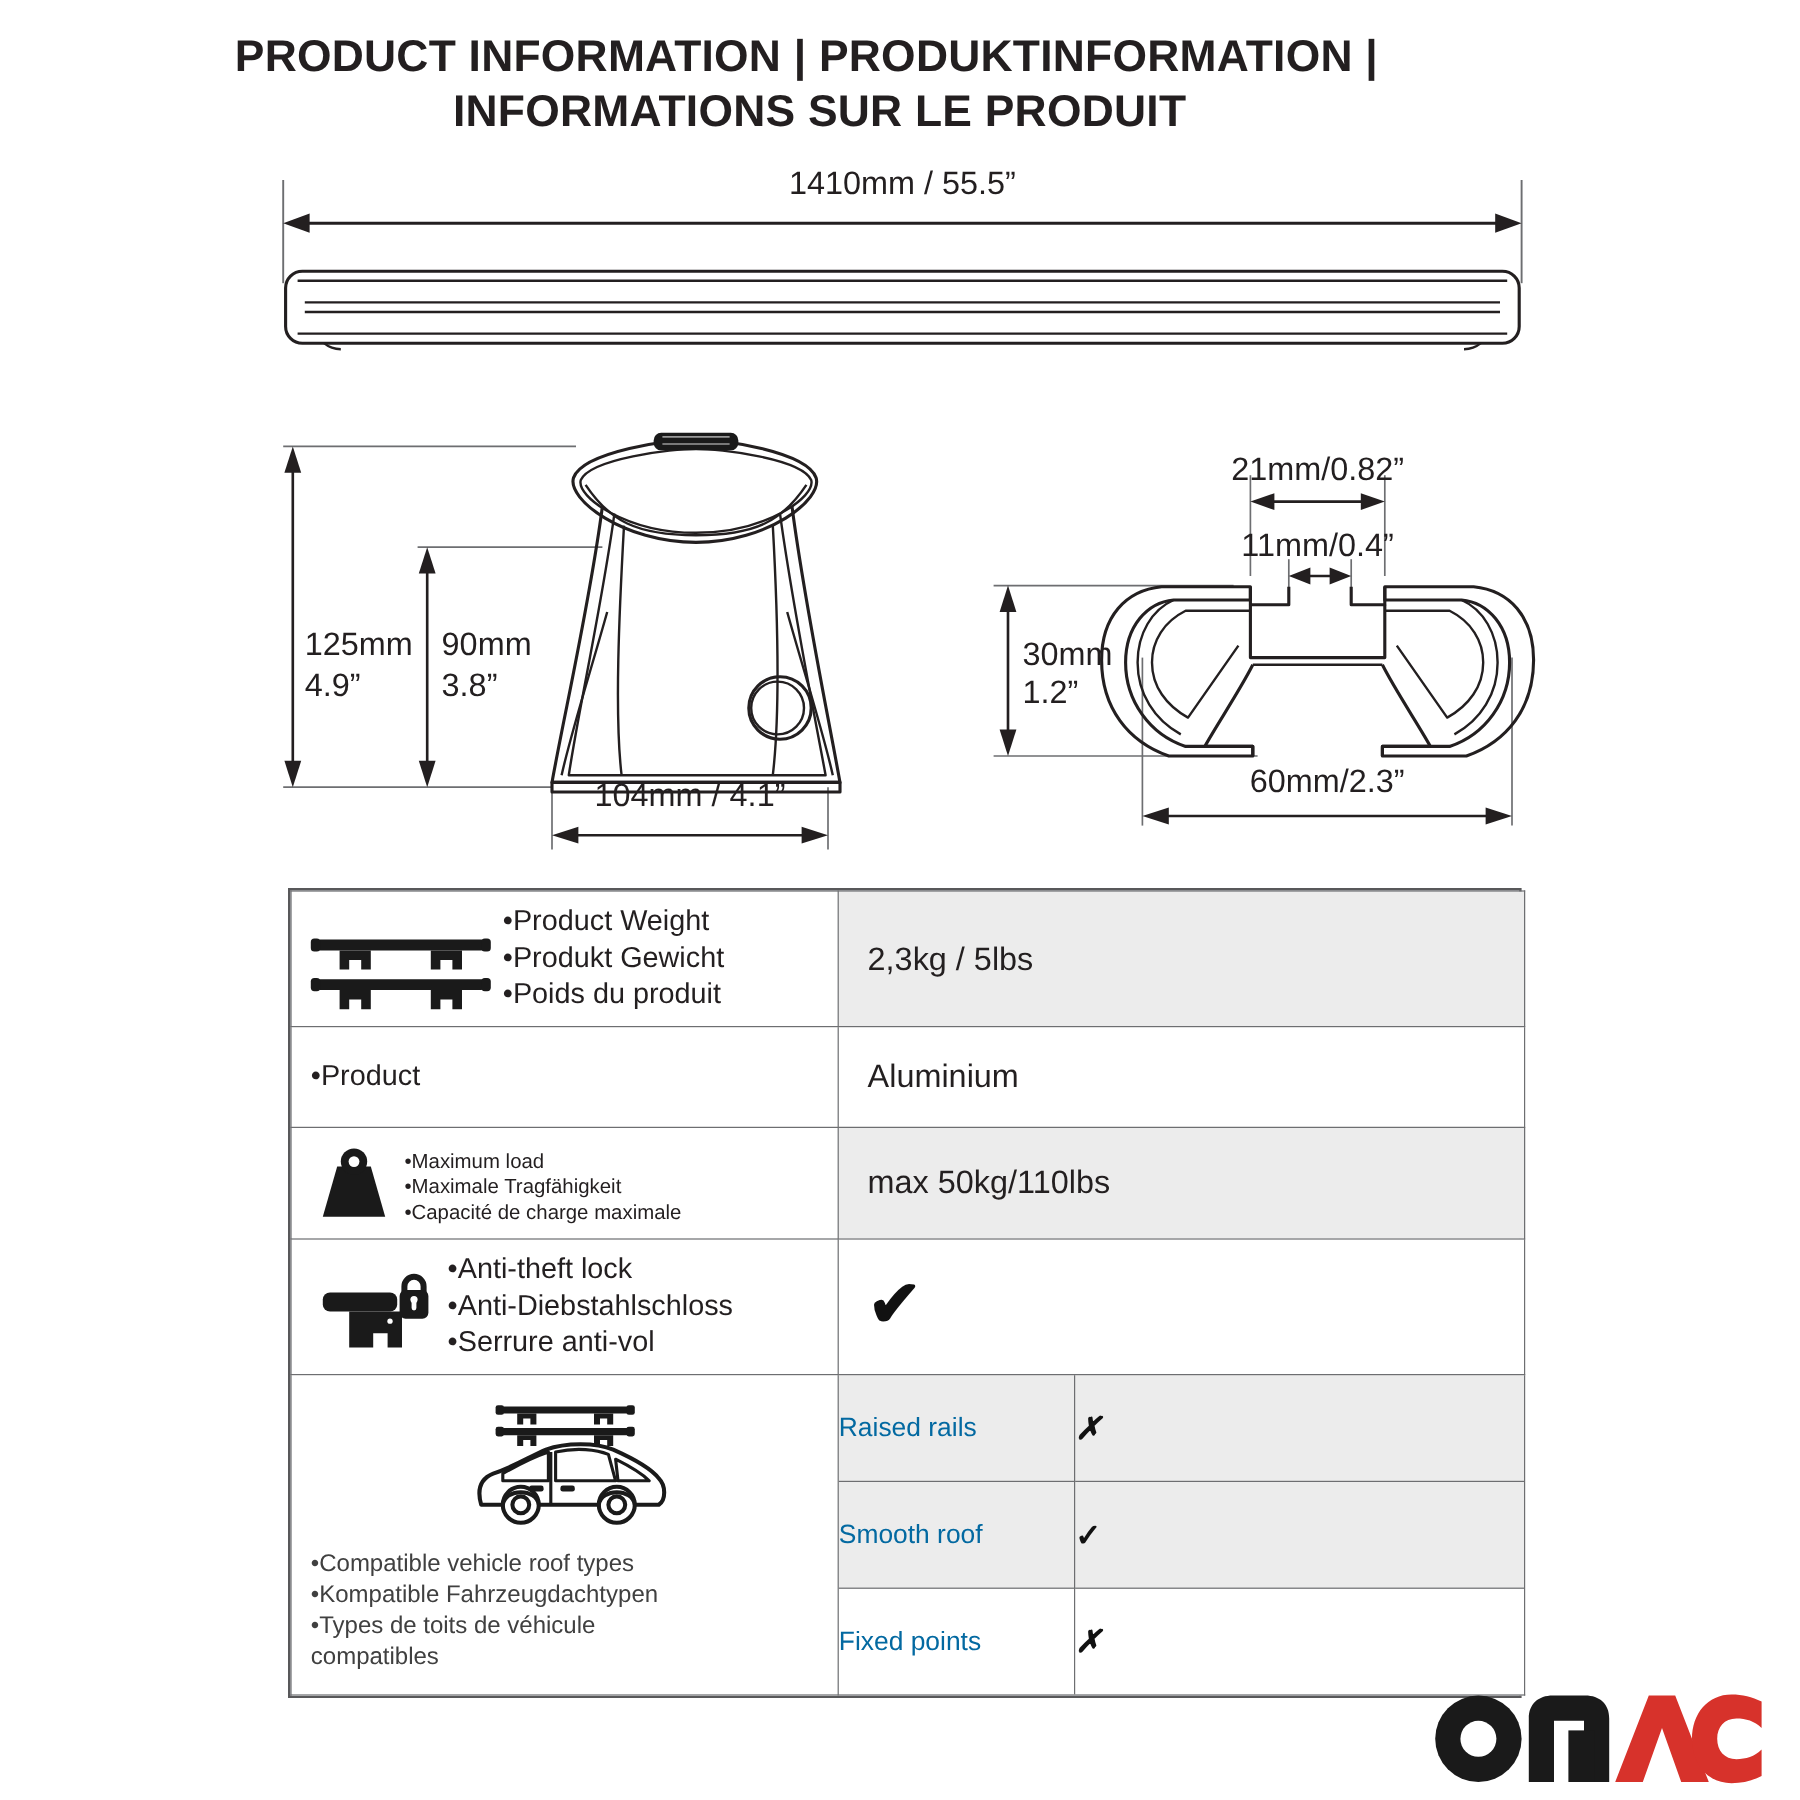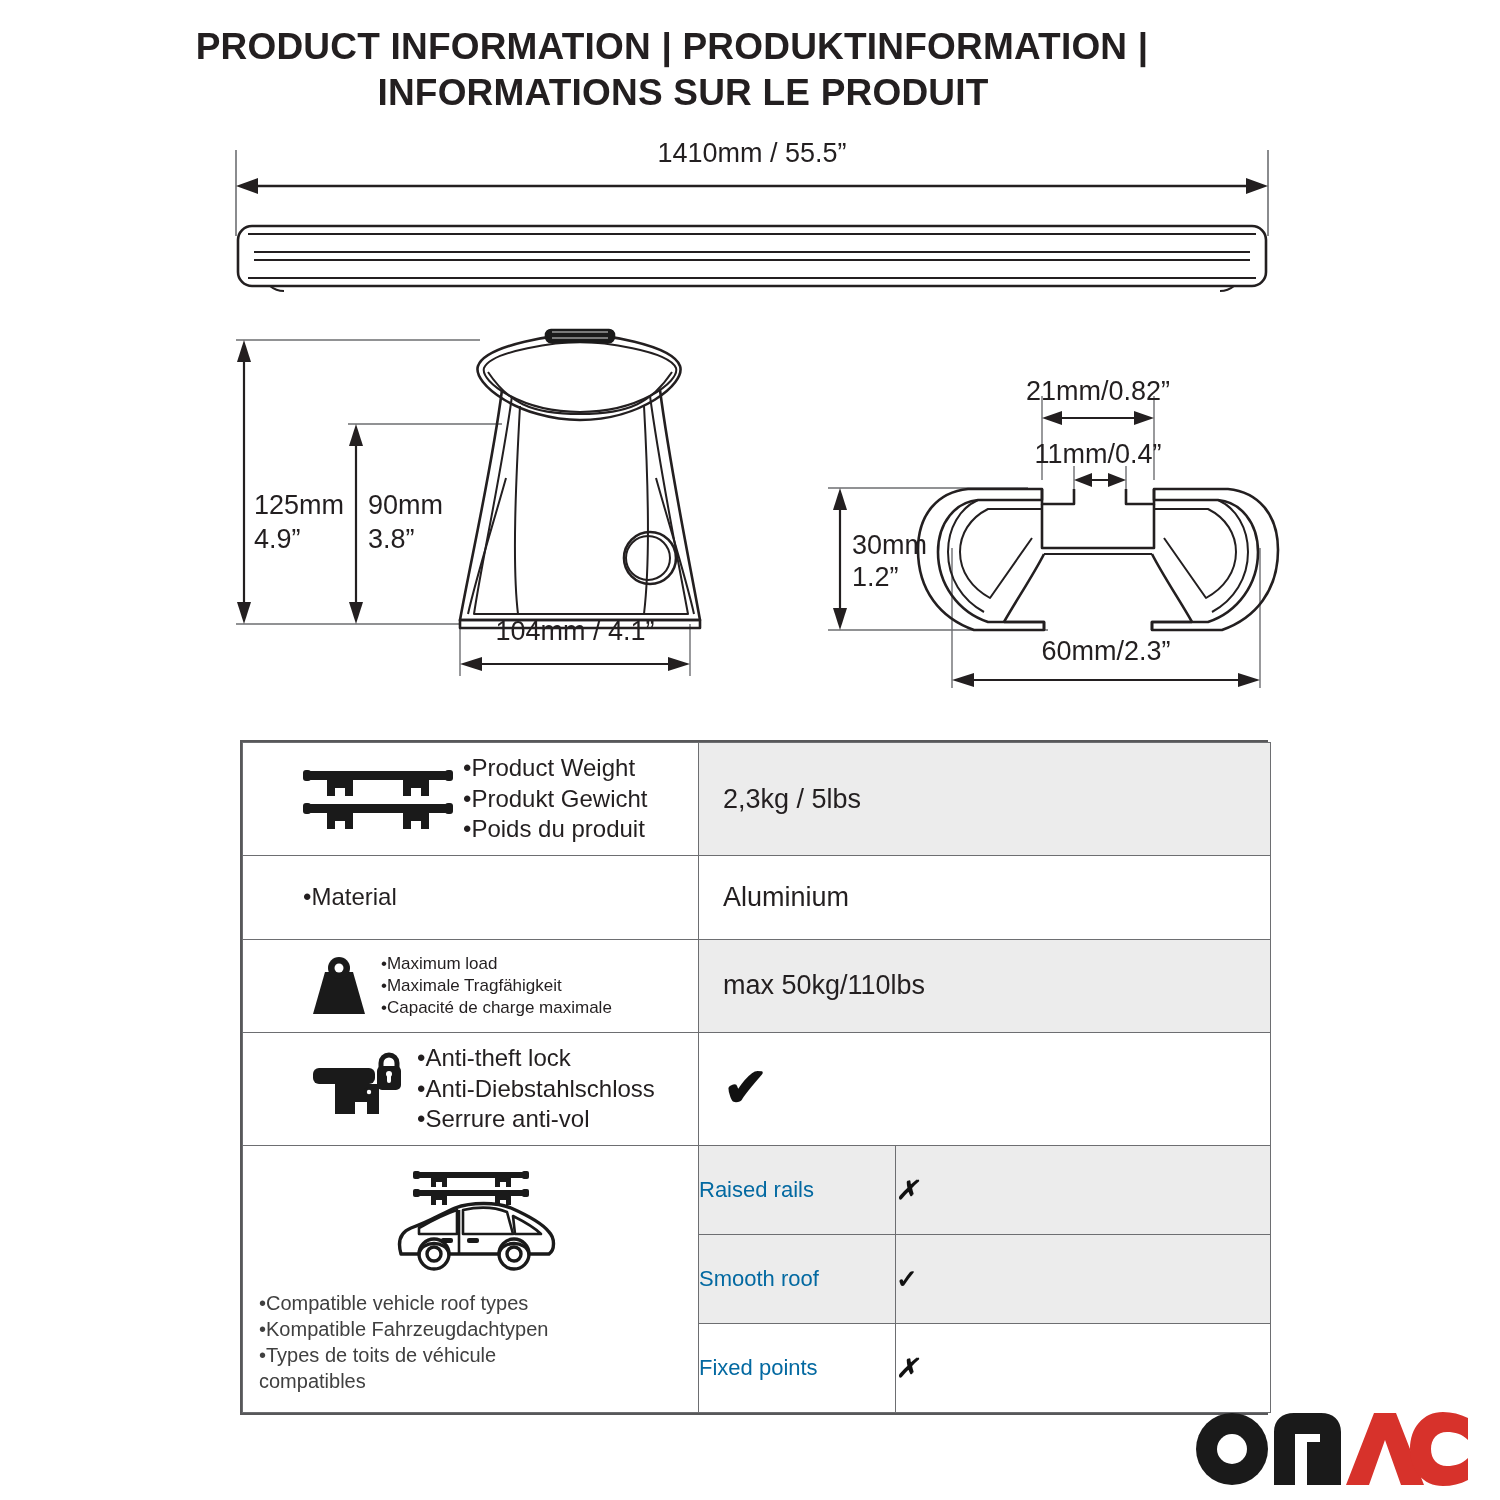--- a/index.html
+++ b/index.html
@@ -24,21 +24,21 @@
     border:2px solid #58585a; border-collapse:collapse; box-sizing:border-box;
   }
   .spec-table table{border-collapse:collapse;width:100%;table-layout:fixed;}
   .spec-table td{border:1px solid #6d6e71;vertical-align:middle;padding:0;}
   .c-label{width:455px;}
   .c-value{width:571px;}
 
   .row-shade{background:#ececec;}
   .row-plain{background:#ffffff;}
 
-  .label-cell{display:flex;align-items:center;gap:10px;padding:10px 8px 10px 16px;box-sizing:border-box;margin-left:44px;}
+  .label-cell{display:flex;align-items:flex-end;gap:10px;padding:10px 8px 10px 16px;box-sizing:border-box;}
   .label-icon{flex:0 0 auto;display:flex;align-items:center;justify-content:center;}
   .label-text{font-size:24px;line-height:1.28;color:#231f20;white-space:nowrap;}
   .label-text div{white-space:nowrap;}
   .value-cell{padding:14px 0 14px 24px;font-size:27px;color:#231f20;}
 
   .check-big{font-size:54px;line-height:1;font-weight:bold;padding:6px 0 10px 24px;color:#111;}
 
   
   .roof-wrap{padding:0;}
   .roof-table{border-collapse:collapse;width:100%;table-layout:fixed;}
@@ -82,21 +82,21 @@
       <path d="M 16 96 H 1024" stroke-width="2"></path>
       <path d="M 22 114 H 1018" stroke-width="2"></path>
       <path d="M 22 122 H 1018" stroke-width="2"></path>
       <path d="M 16 140 H 1024" stroke-width="2"></path>
       <path d="M 38 148 q 6 5 14 5" stroke-width="2"></path>
       <path d="M 1002 148 q -6 5 -14 5" stroke-width="2"></path>
     </g>
   </svg>
 </div>
 
-<div class="art" style="left:230px;top:328px;width:500px;height:360px;">
+<div class="art" style="left:230px;top:360px;width:500px;height:360px;">
   <svg width="500" height="360" viewBox="0 0 500 360">
 
     <line x1="6" y1="12" x2="250" y2="12" stroke="#6d6e71" stroke-width="1.4"></line>
     <line x1="118" y1="96" x2="272" y2="96" stroke="#6d6e71" stroke-width="1.4"></line>
     <line x1="6" y1="296" x2="230" y2="296" stroke="#6d6e71" stroke-width="1.4"></line>
 
     <line x1="14" y1="20" x2="14" y2="288" stroke="#231f20" stroke-width="2.2"></line>
     <polygon points="14,12 7,34 21,34" fill="#231f20"></polygon>
     <polygon points="14,296 7,274 21,274" fill="#231f20"></polygon>
     <text class="dimtxt" x="24" y="186">125mm</text>
@@ -237,21 +237,21 @@
     </td>
     <td class="c-value row-shade">
       <div class="value-cell">2,3kg / 5lbs</div>
     </td>
   </tr>
 
   <tr class="row-plain">
     <td class="c-label row-plain">
       <div class="label-cell" style="padding-top:26px;padding-bottom:26px;">
         <span class="label-text">
-          <div>•Material</div>
+          <div>•Product</div>
         </span>
       </div>
     </td>
     <td class="c-value row-plain">
       <div class="value-cell">Aluminium</div>
     </td>
   </tr>
 
   <tr class="row-shade">
     <td class="c-label row-plain">

